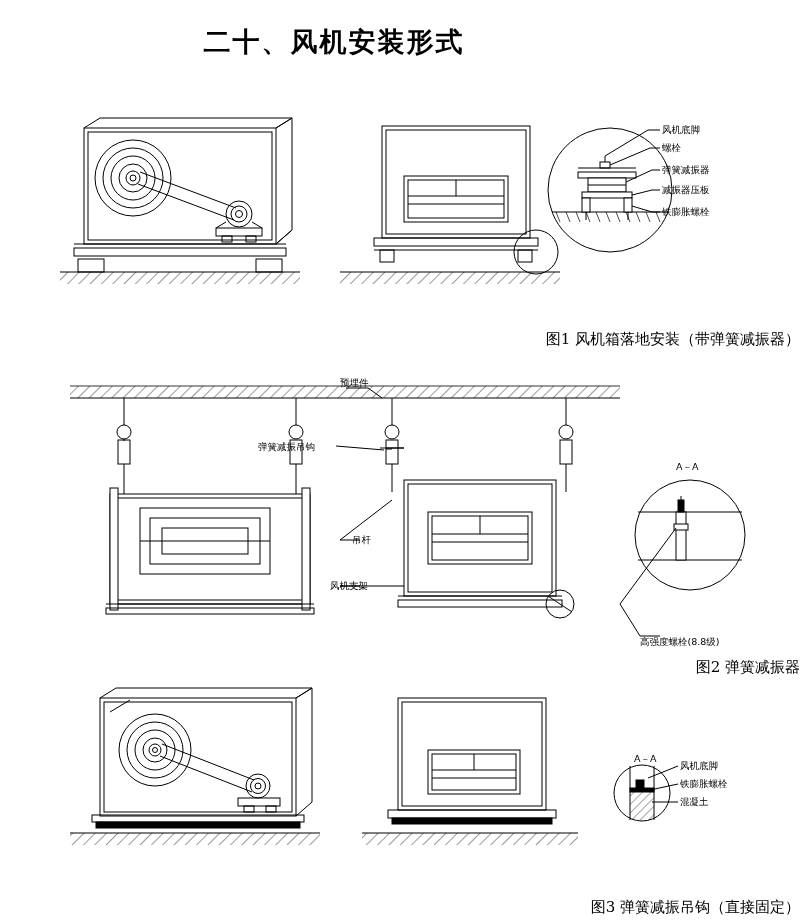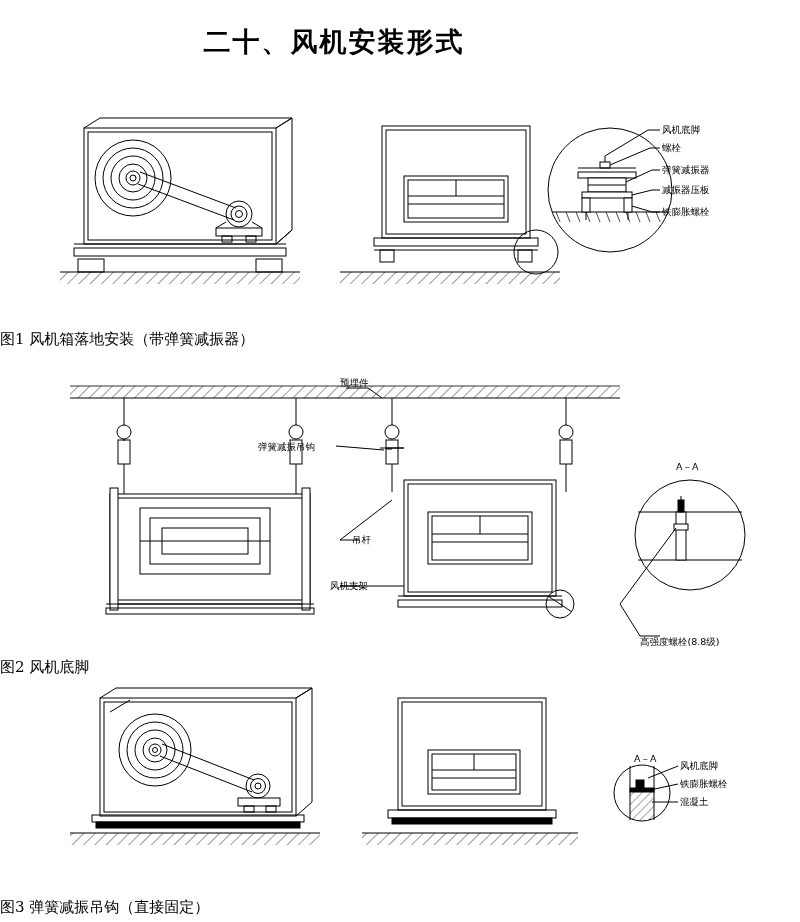--- a/index.html
+++ b/index.html
@@ -23,21 +23,21 @@
     text-align: center;
     font-size: 27px;
     font-weight: bold;
     letter-spacing: 2px;
     font-family: "DejaVu Serif", "Liberation Serif", serif;
   }
   .fig-caption {
     position: absolute;
     width: 800px;
     left: 0;
-    text-align: left;
+    text-align: right;
     font-size: 15px;
     font-family: "DejaVu Serif", "Liberation Serif", serif;
   }
   #cap1 { top: 330px; }
   #cap2 { top: 658px; }
   #cap3 { top: 898px; }
 
   .svg-layer {
     position: absolute;
     top: 0;
@@ -51,21 +51,21 @@
     fill: #000;
   }
   svg .lbl { font-size: 9.5px; }
 </style>
 </head>
 <body>
 
 <div class="page-title">二十、风机安装形式</div>
 
 <div class="fig-caption" id="cap1">图1 风机箱落地安装（带弹簧减振器）</div>
-<div class="fig-caption" id="cap2">图2 风机底脚</div>
+<div class="fig-caption" id="cap2">图2 弹簧减振器</div>
 <div class="fig-caption" id="cap3">图3 弹簧减振吊钩（直接固定）</div>
 
 <svg class="svg-layer" viewBox="0 0 800 922">
   <defs>
     <pattern id="hatch" width="8" height="8" patternTransform="rotate(45)" patternUnits="userSpaceOnUse">
       <line x1="0" y1="0" x2="0" y2="8" stroke="#000" stroke-width="0.8"></line>
     </pattern>
     <pattern id="hatch2" width="6" height="6" patternTransform="rotate(45)" patternUnits="userSpaceOnUse">
       <line x1="0" y1="0" x2="0" y2="6" stroke="#000" stroke-width="0.7"></line>
     </pattern>

